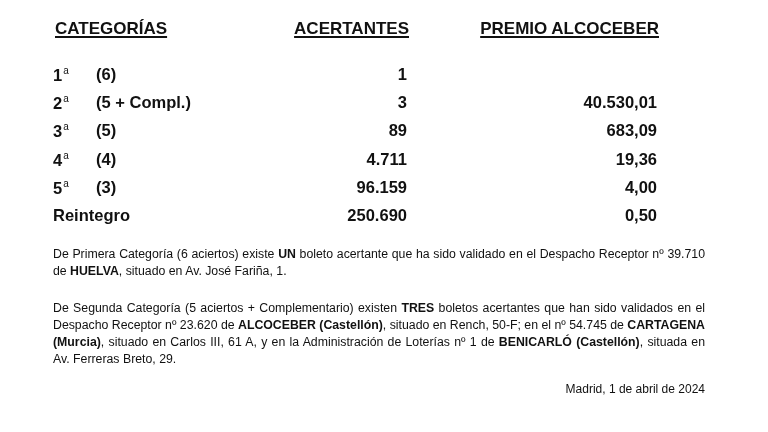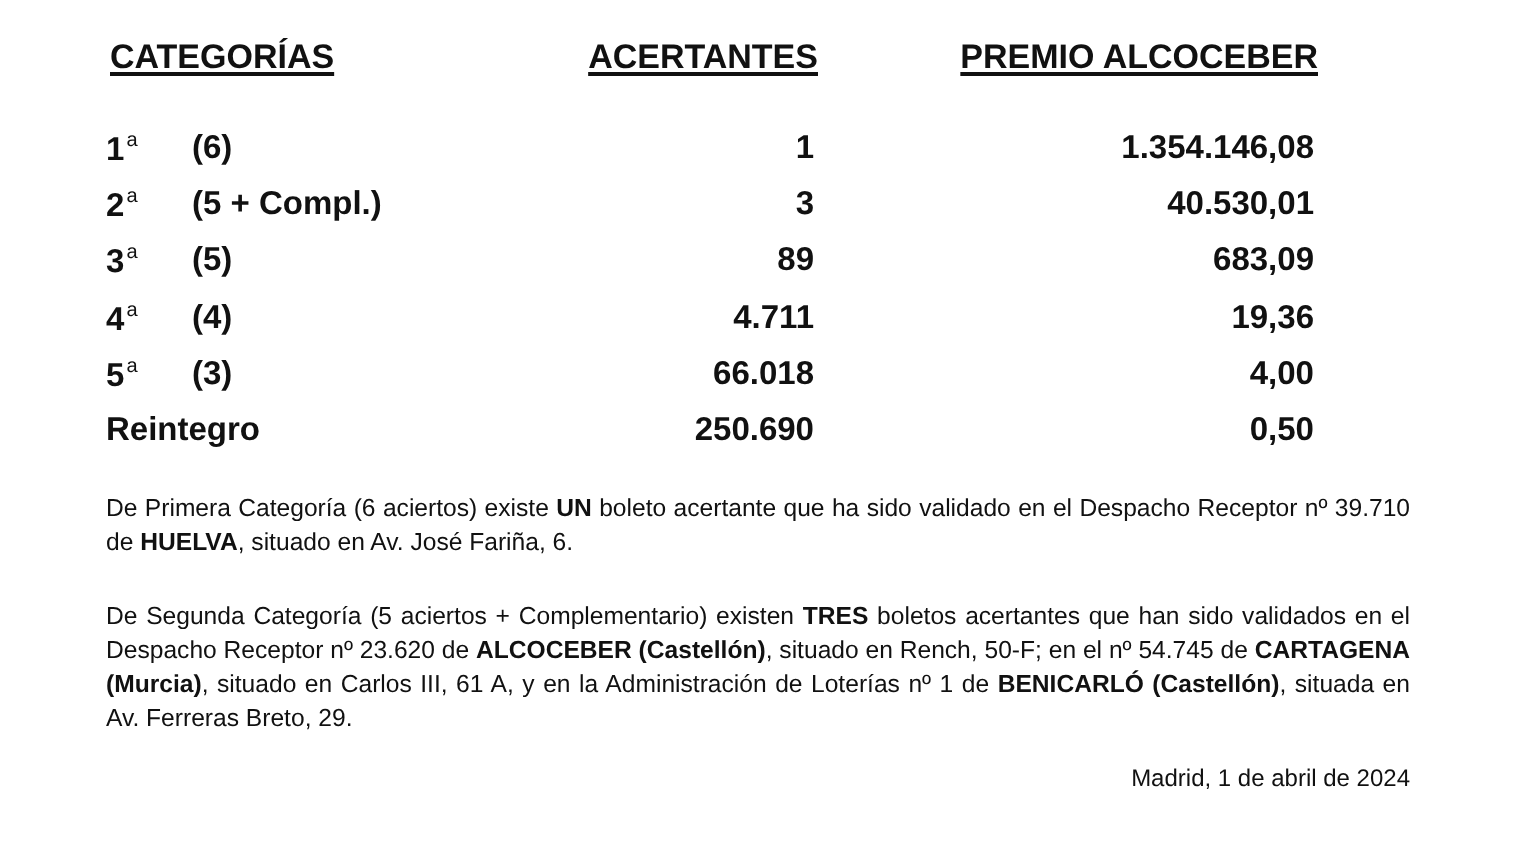--- a/index.html
+++ b/index.html
@@ -105,21 +105,20 @@
 
   <div class="hdr" id="hdr-cat">CATEGORÍAS</div>
   <div class="hdr" id="hdr-acert">ACERTANTES</div>
   <div class="hdr" id="hdr-premio">PREMIO ALCOCEBER</div>
 
   <div class="rows">
     <div class="row">
       <span class="ord"><span>1</span><sup>a</sup></span>
       <span class="desc">(6)</span>
       <span class="acert">1</span>
-      <span class="premio">1.354.146,08</span>
     </div>
     <div class="row">
       <span class="ord"><span>2</span><sup>a</sup></span>
       <span class="desc">(5 + Compl.)</span>
       <span class="acert">3</span>
       <span class="premio">40.530,01</span>
     </div>
     <div class="row">
       <span class="ord"><span>3</span><sup>a</sup></span>
       <span class="desc">(5)</span>
@@ -128,29 +127,29 @@
     </div>
     <div class="row">
       <span class="ord"><span>4</span><sup>a</sup></span>
       <span class="desc">(4)</span>
       <span class="acert">4.711</span>
       <span class="premio">19,36</span>
     </div>
     <div class="row">
       <span class="ord"><span>5</span><sup>a</sup></span>
       <span class="desc">(3)</span>
-      <span class="acert">66.018</span>
+      <span class="acert">96.159</span>
       <span class="premio">4,00</span>
     </div>
     <div class="row">
       <span class="label">Reintegro</span>
       <span class="acert">250.690</span>
       <span class="premio">0,50</span>
     </div>
   </div>
 
-  <p class="para" id="para1" style="margin:0;"><span>De Primera Categoría (6 aciertos) existe </span><b>UN</b><span> boleto acertante que ha sido validado en el Despacho Receptor nº 39.710 de </span><b>HUELVA</b><span>, situado en Av. José Fariña, 6.</span></p>
+  <p class="para" id="para1" style="margin:0;"><span>De Primera Categoría (6 aciertos) existe </span><b>UN</b><span> boleto acertante que ha sido validado en el Despacho Receptor nº 39.710 de </span><b>HUELVA</b><span>, situado en Av. José Fariña, 1.</span></p>
 
   <p class="para" id="para2" style="margin:0;"><span>De Segunda Categoría (5 aciertos + Complementario) existen </span><b>TRES</b><span> boletos acertantes que han sido validados en el Despacho Receptor nº 23.620 de </span><b>ALCOCEBER (Castellón)</b><span>, situado en Rench, 50-F; en el nº 54.745 de </span><b>CARTAGENA (Murcia)</b><span>, situado en Carlos III, 61 A, y en la Administración de Loterías nº 1 de </span><b>BENICARLÓ (Castellón)</b><span>, situada en Av. Ferreras Breto, 29.</span></p>
 
   <div id="date">Madrid, 1 de abril de 2024</div>
 
 </div>
 
 </body></html>

